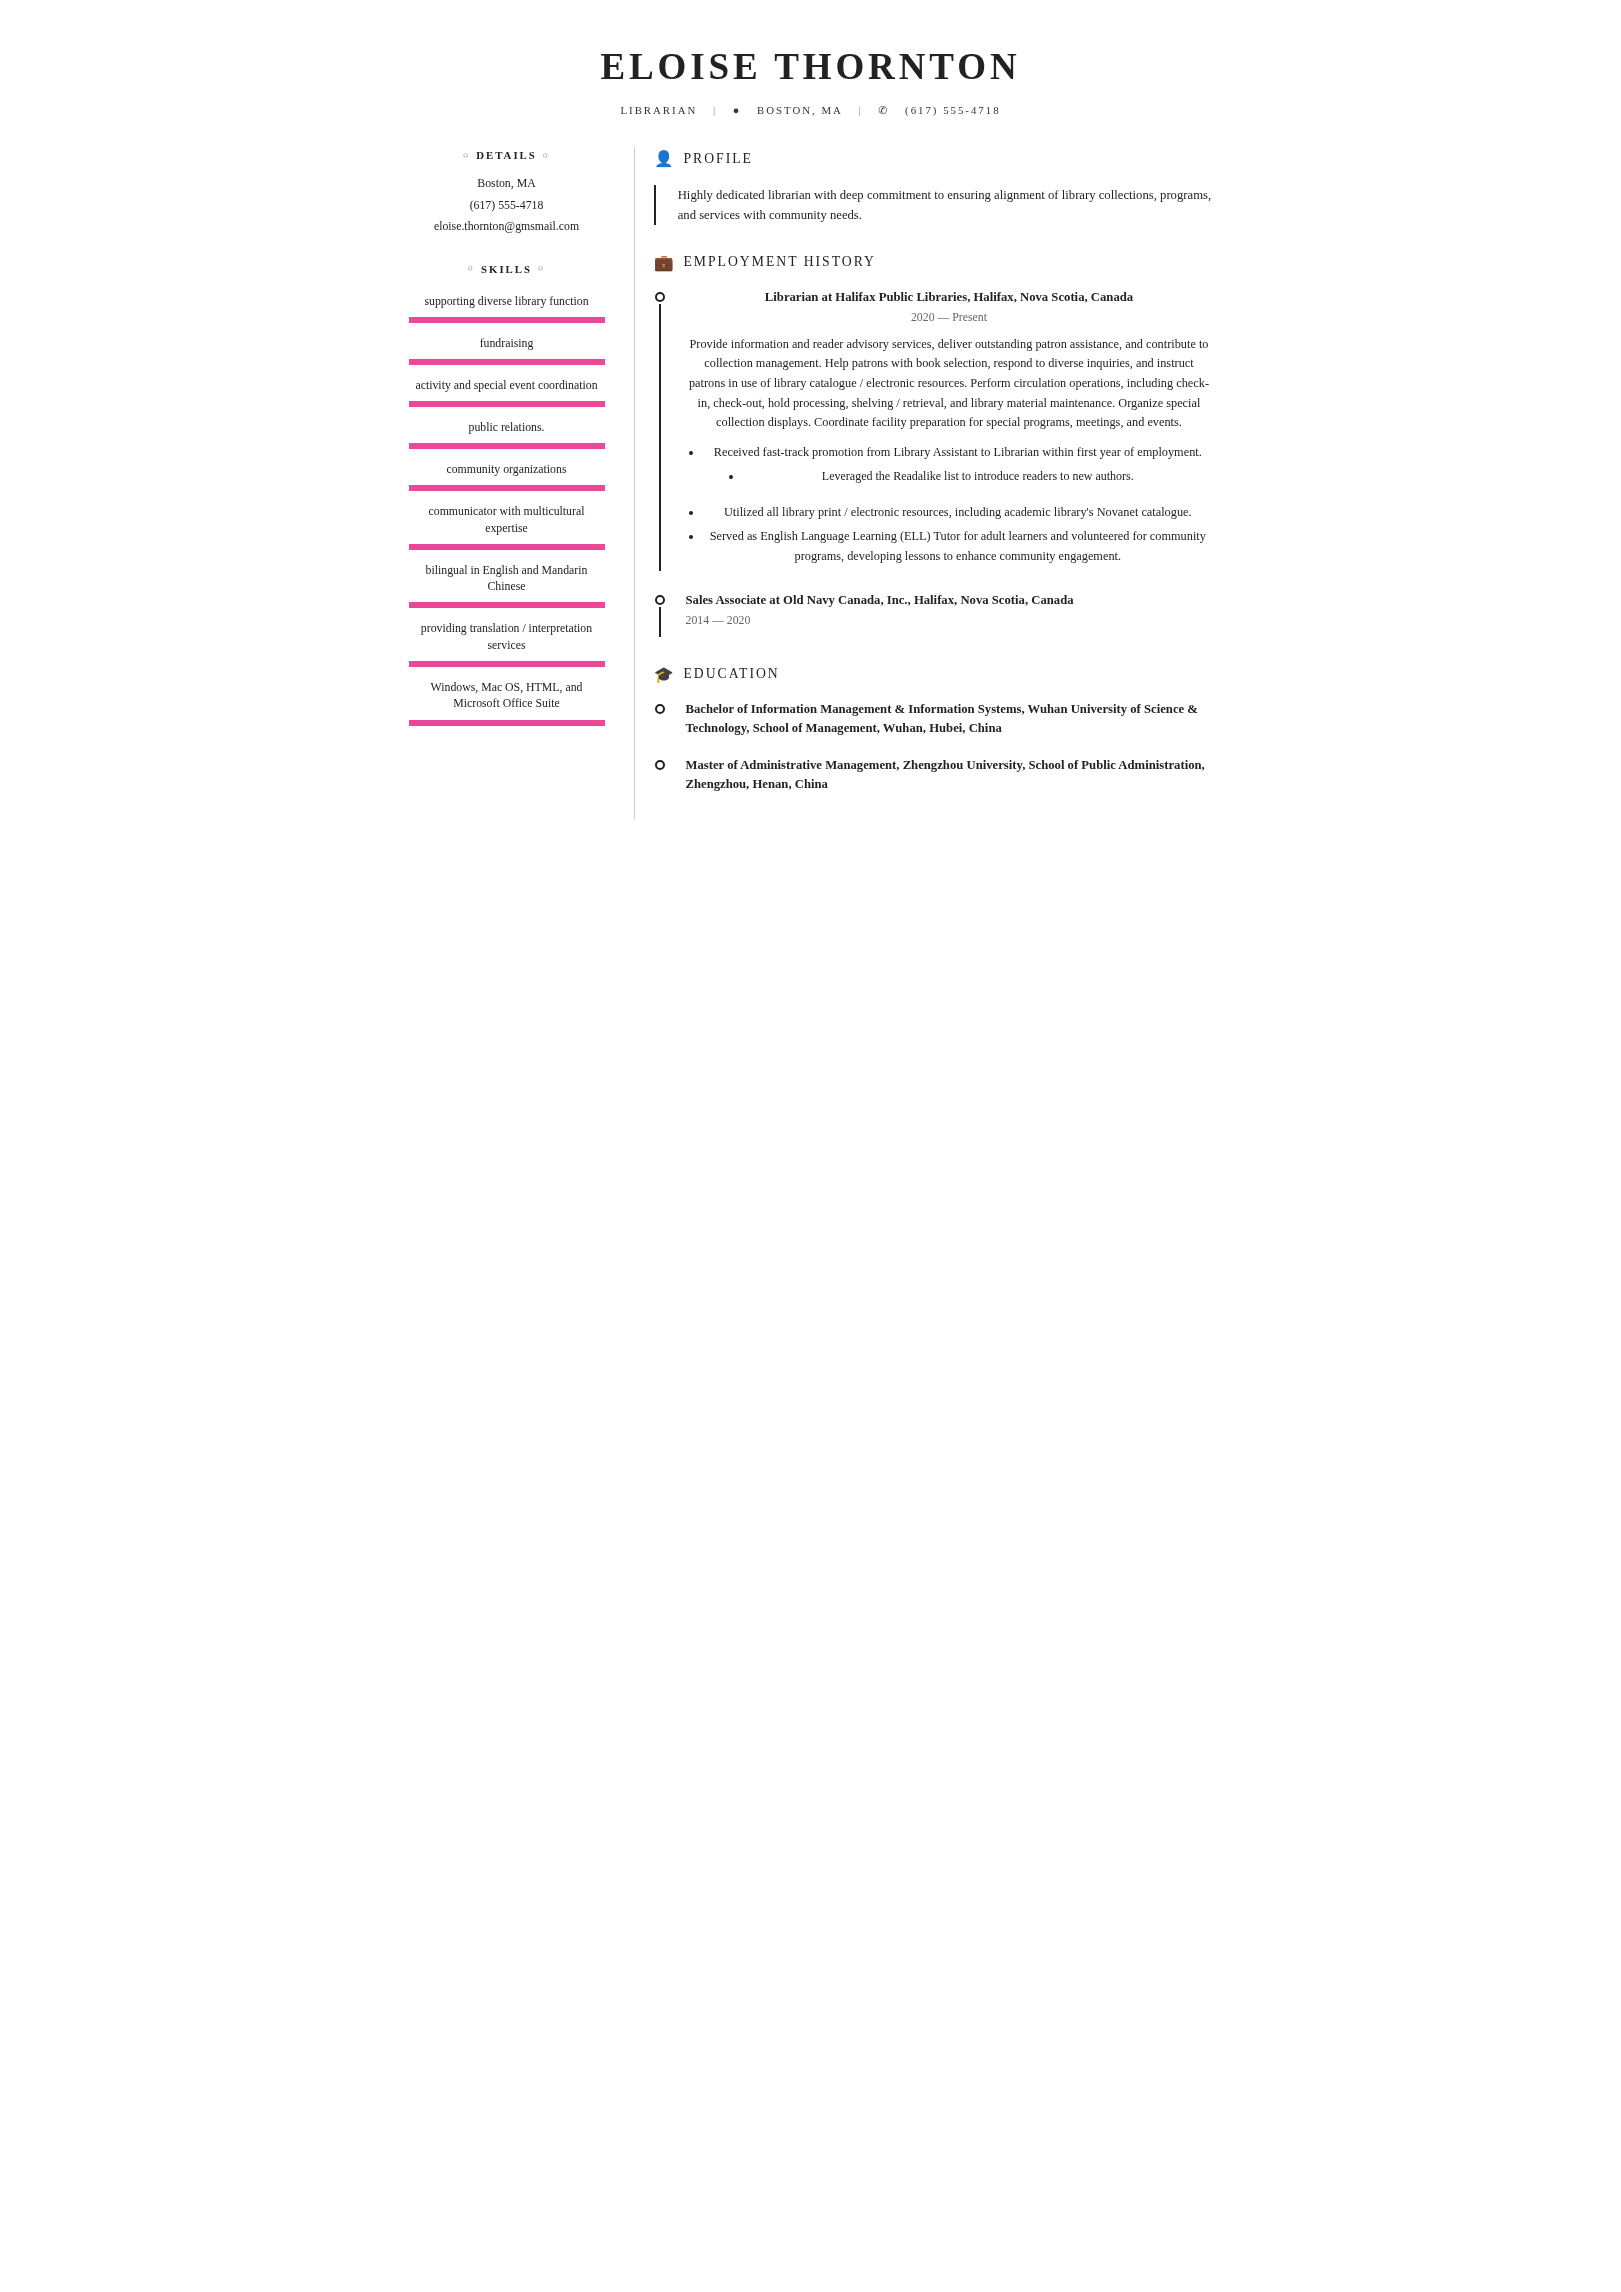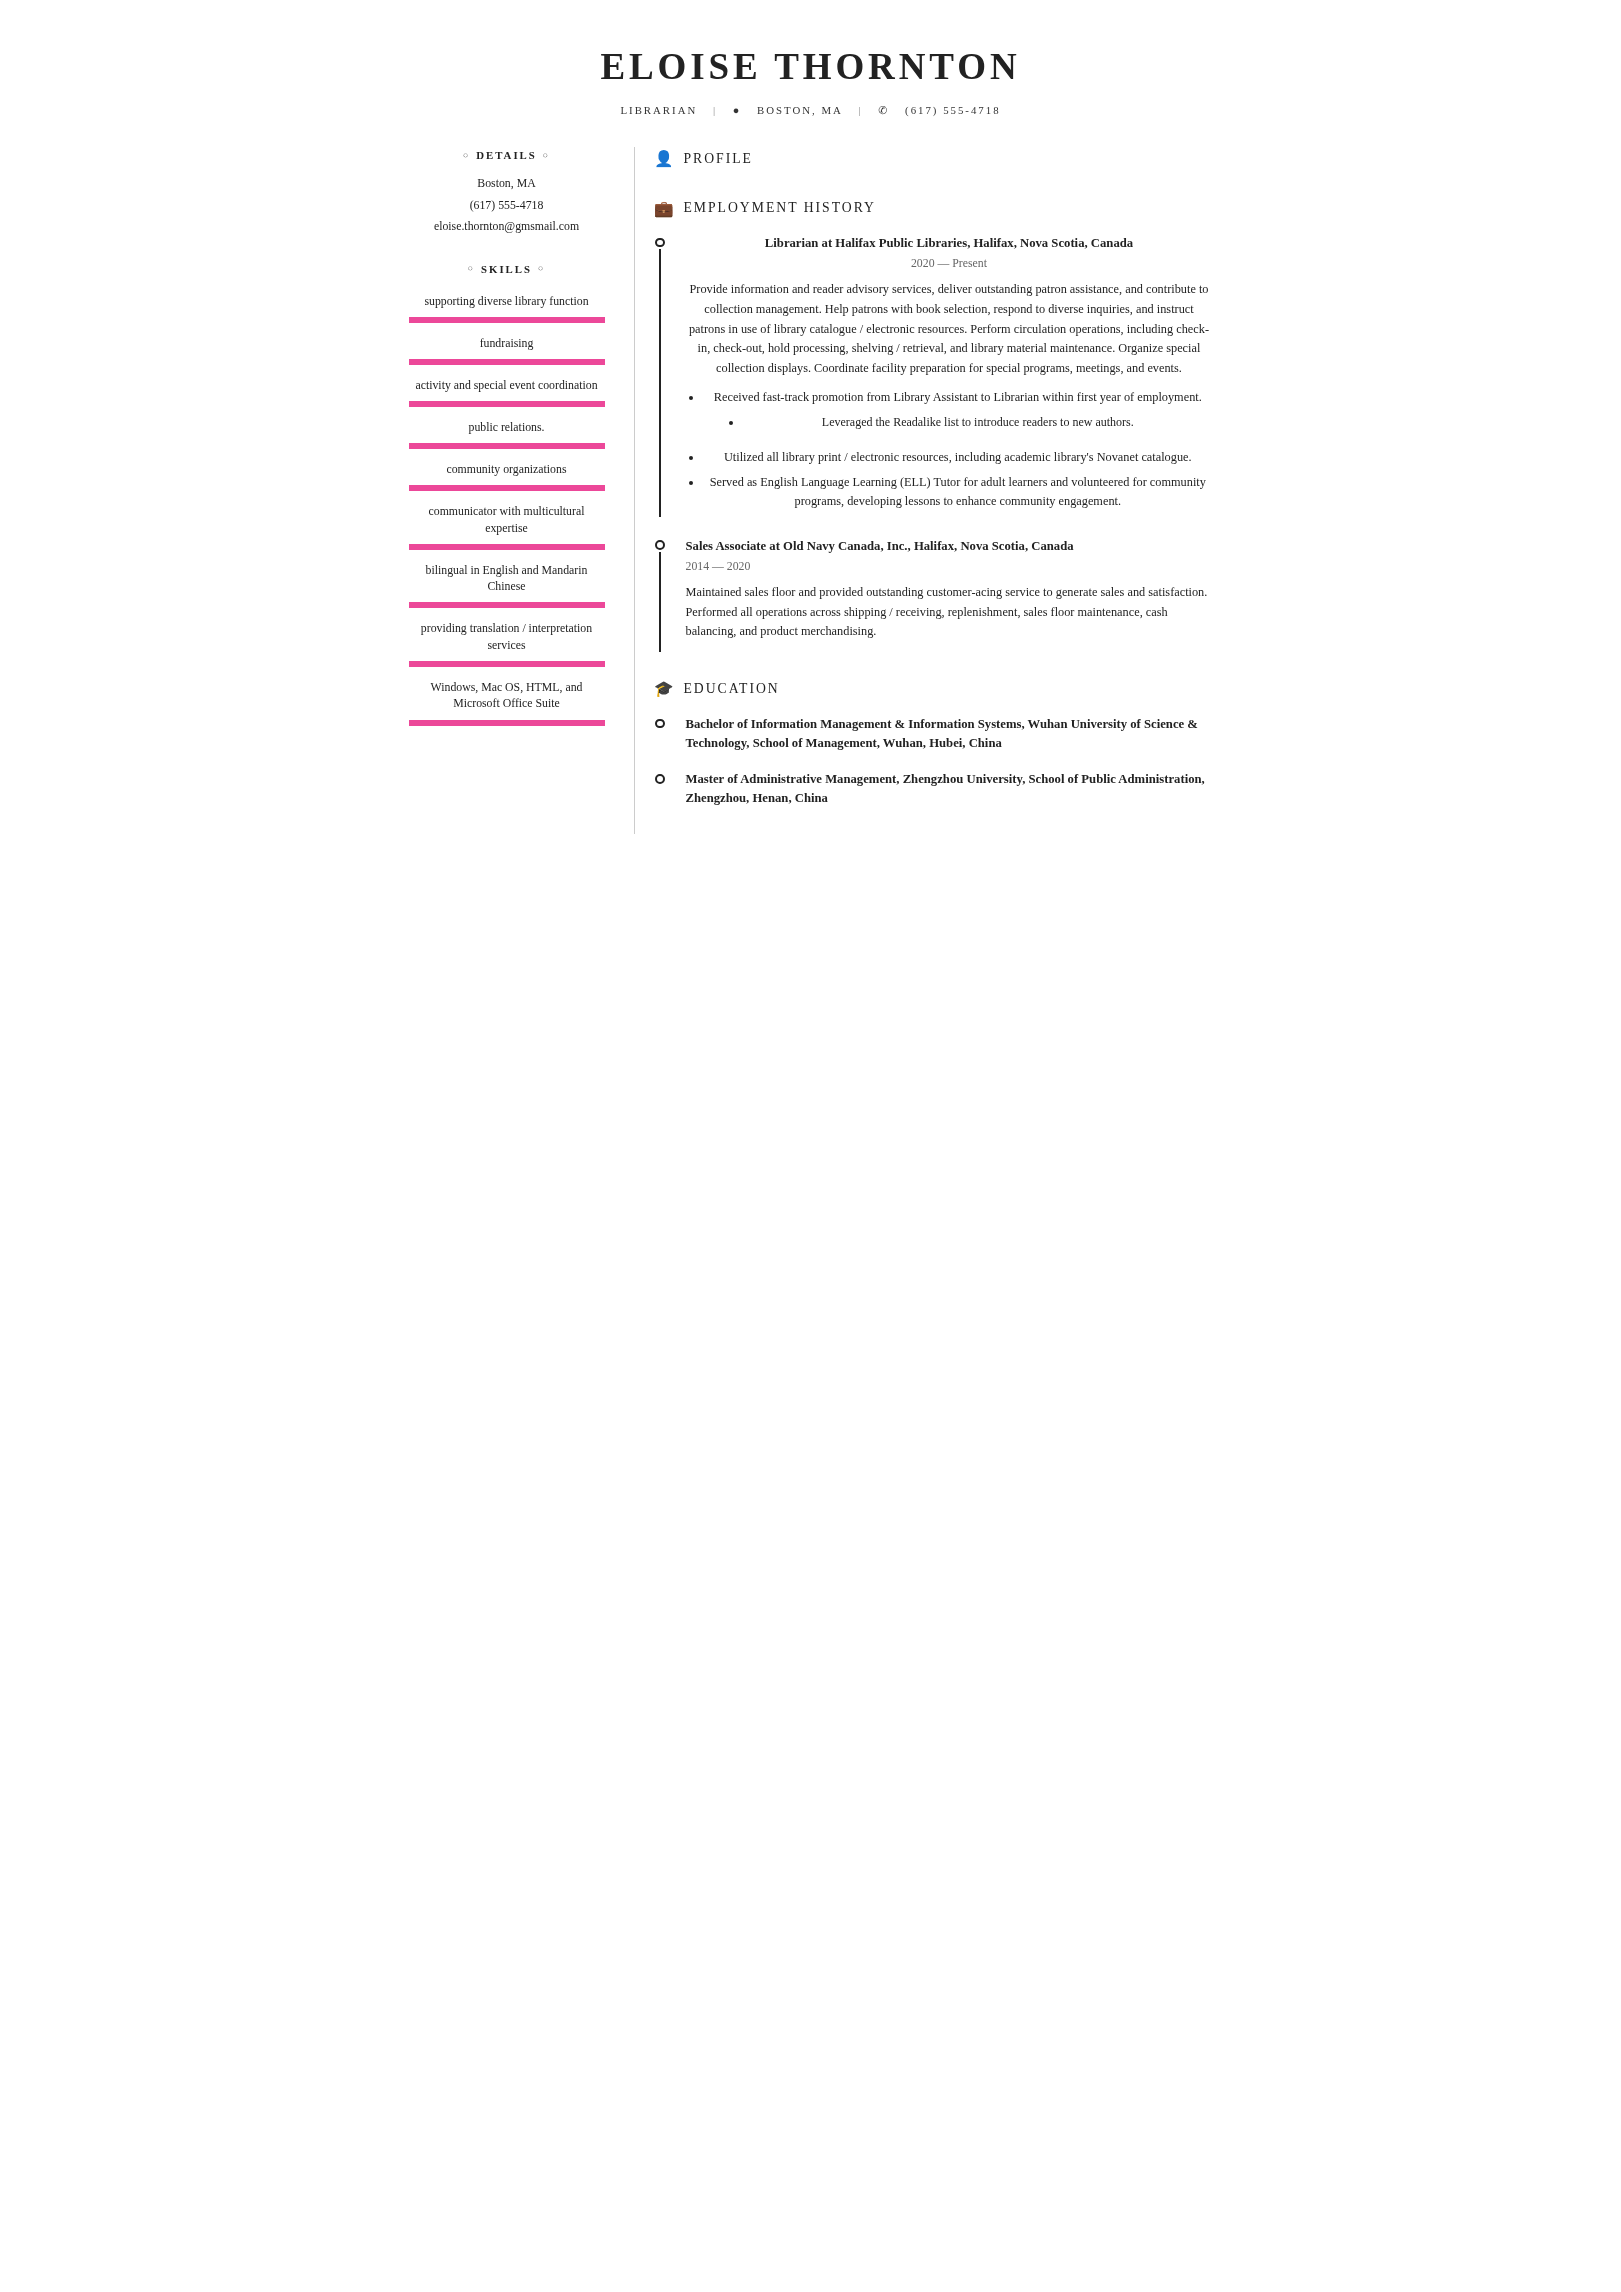--- a/index.html
+++ b/index.html
@@ -188,20 +188,24 @@
 
     </div>
 
     <div class="main-content">
 
       <div class="section">
         <div class="section-header">
           <span class="section-icon">👤</span>
           <span class="section-title">PROFILE</span>
         </div>
+        <div class="profile-section-with-border">
+          <div class="profile-border-left"></div>
+          <div class="profile-text" style="border-left:none; padding-left:11.8px;">Highly dedicated librarian with deep commitment to ensuring alignment of library collections, programs, and services with community needs.</div>
+        </div>
       </div>
 
       <div class="section">
         <div class="section-header">
           <span class="section-icon">💼</span>
           <span class="section-title">EMPLOYMENT HISTORY</span>
         </div>
         <div id="jobs-container">
             <div style="display: flex; gap: 9.8px; align-items: stretch; margin-bottom: 19.6px;">
               <div style="display: flex; flex-direction: column; align-items: center; width: 11.8px; flex-shrink: 0;">
@@ -221,21 +225,20 @@
               </div>
             </div>
             <div style="display: flex; gap: 9.8px; align-items: stretch; margin-bottom: 19.6px;">
               <div style="display: flex; flex-direction: column; align-items: center; width: 11.8px; flex-shrink: 0;">
                 <div style="width: 9.8px; height: 9.8px; border-radius: 50%; border: 2px solid rgb(34, 34, 34); background: rgb(255, 255, 255); flex-shrink: 0; margin-top: 3.9px;"></div>
                 <div style="width: 2px; flex: 1 1 0%; background: rgb(34, 34, 34); margin-top: 2px;"></div>
               </div>
               <div style="flex: 1 1 0%; padding-left: 9.8px;">
                 <div style="font-weight: bold; font-size: 12.7px; margin-bottom: 2px;">Sales Associate at Old Navy Canada, Inc., Halifax, Nova Scotia, Canada</div>
                 <div style="font-size: 11.8px; color: rgb(102, 102, 102); margin-bottom: 7.8px;">2014 — 2020</div>
-                <div style="font-size: 12.3px; line-height: 1.6; margin-bottom: 9.8px;">Maintained sales floor and provided outstanding customer-acing service to generate sales and satisfaction. Performed all operations across shipping / receiving, replenishment, sales floor maintenance, cash balancing, and product merchandising.</div>
               </div>
             </div>
           </div>
       </div>
 
       <div class="section">
         <div class="section-header">
           <span class="section-icon">🎓</span>
           <span class="section-title">EDUCATION</span>
         </div>

